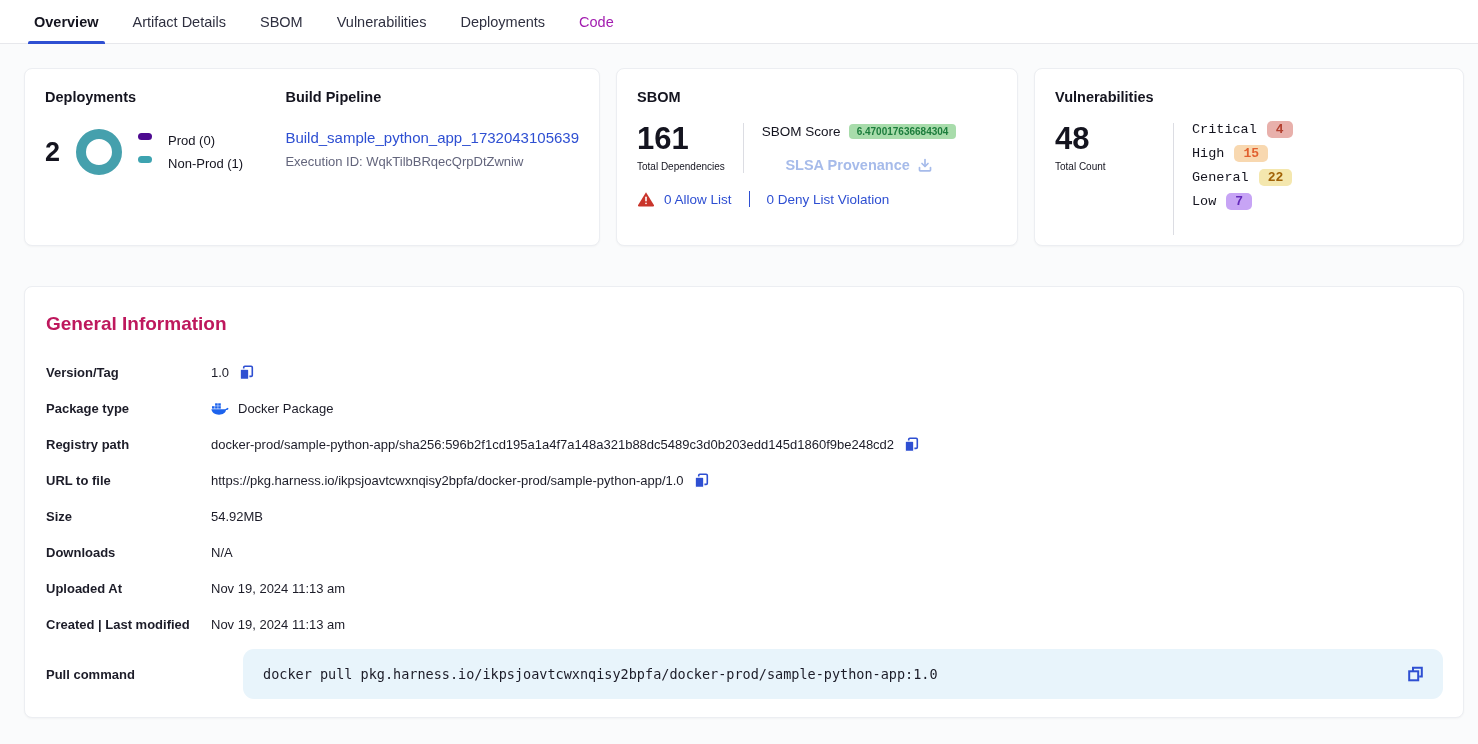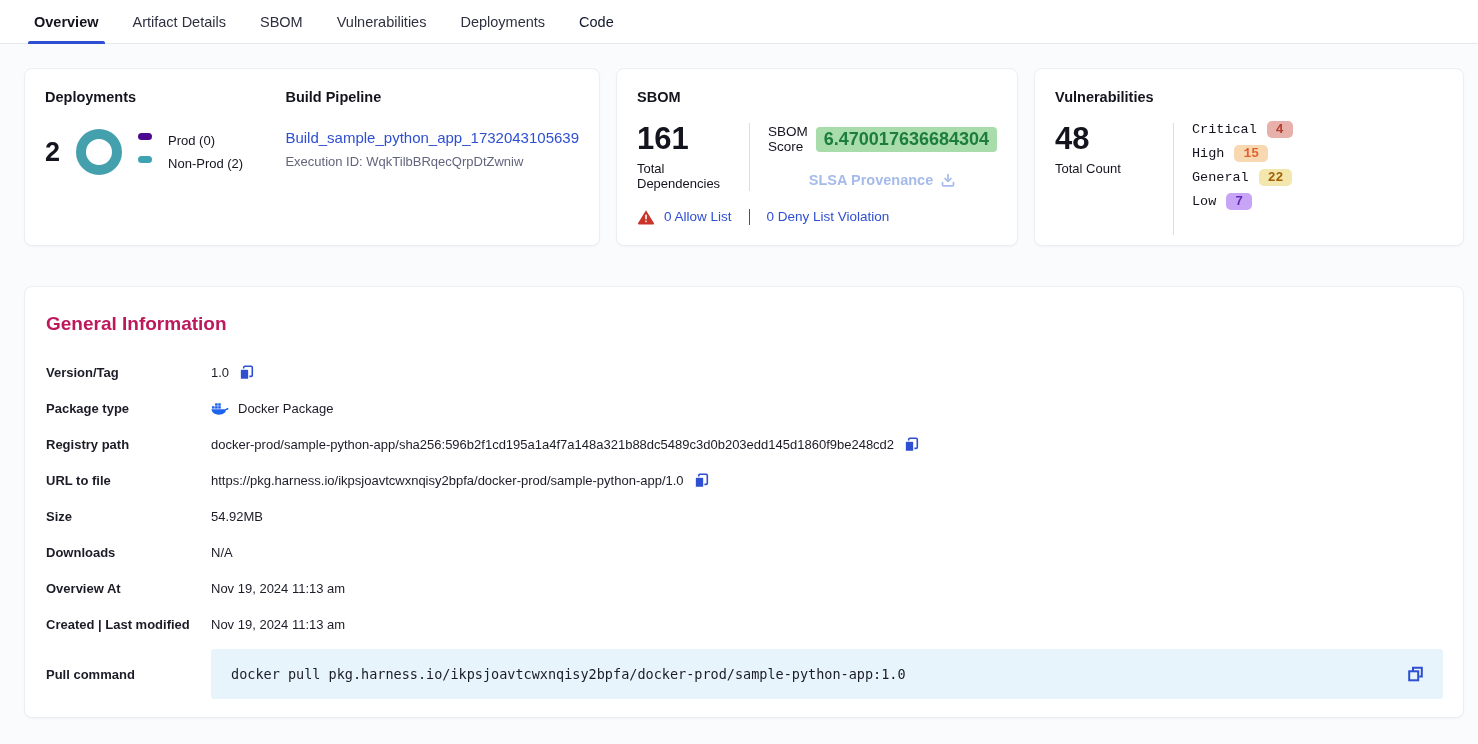--- a/index.html
+++ b/index.html
@@ -24,21 +24,21 @@
     display:flex; align-items:center;
     font-size:14.5px; color:#2f3040;
     cursor:pointer; position:relative;
     padding:0 2px;
   }
   .tab.active { font-weight:700; color:#14141f; }
   .tab.active::after {
     content:""; position:absolute; left:-4px; right:-4px; bottom:-1px;
     height:3px; background:#2e4fd2; border-radius:2px 2px 0 0;
   }
-  .tab.disabled { color:#0f172a; }
+  .tab.disabled { color:#a21caf; }
   
   .cards {
     display:flex; gap:16px;
     padding:24px 14px 0 24px;
   }
   .card {
     background:#fff;
     border:1px solid #eceef2;
     border-radius:8px;
     box-shadow:0 1px 2px rgba(40,41,61,0.04);
@@ -58,28 +58,28 @@
   .legend-item { display:flex; align-items:flex-start; gap:16px; font-size:13px; color:#14141f; }
   .legend-pill { width:14px; height:7px; border-radius:4px; }
   .pill-prod { background:#4d0a90; }
   .pill-nonprod { background:#3da3b0; }
   .bp-link { display:inline-block; margin-top:24px; font-size:15px; color:#2e4fd2; text-decoration:none; cursor:pointer; }
   .bp-exec { margin-top:7px; font-size:13px; color:#63657c; }
   
   .card-sbom { width:402px; }
   .sbom-mid { display:flex; align-items:stretch; margin-top:16px; }
   .big-num { font-size:31px; font-weight:700; color:#14141f; line-height:1.15; }
-  .num-label { font-size:13px; color:#14141f; margin-top:4px; }
+  .num-label { font-size:10px; color:#14141f; margin-top:4px; }
   .vdivider { width:1px; background:#dcdde3; margin:2px 18px 0 18px; }
   .sbom-right { display:flex; flex-direction:column; gap:18px; padding-top:3px; }
   .score-row { display:flex; align-items:center; gap:8px; }
   .score-label { font-size:13.5px; color:#14141f; }
   .score-badge {
     background:#a8dcab; color:#1c7d3c;
-    font-size:18px; font-weight:600;
+    font-size:10px; font-weight:600;
     padding:2px 8px; border-radius:4px;
   }
   .slsa-row { display:flex; align-items:center; justify-content:center; gap:7px;
     color:#a6bbea; font-size:14.5px; font-weight:600; cursor:default; }
   .sbom-bottom { display:flex; align-items:center; gap:9px; margin-top:18px; font-size:13.5px; }
   .sbom-bottom a { color:#2e4fd2; text-decoration:none; cursor:pointer; }
   .blue-sep { color:#2e4fd2; width:1px; background:#2e4fd2; height:16px; margin:0 8px; }
   
   .card-vuln { width:430px; }
   .vuln-mid { display:flex; align-items:flex-start; margin-top:16px; }
@@ -100,24 +100,24 @@
     padding:26px 20px 18px 21px;
   }
   .geninfo h2 { font-size:19px; font-weight:700; color:#be185d; margin-bottom:26px; }
   .info-row { display:flex; align-items:center; min-height:23px; margin-bottom:13px; }
   .info-label { width:165px; flex:0 0 165px; font-size:13px; font-weight:700; color:#1c1c28; }
   .info-value { font-size:13px; color:#1c1c28; display:flex; align-items:center; gap:9px; }
   .copy-btn { display:inline-flex; cursor:pointer; }
   .pull-row { display:flex; align-items:center; margin-top:10px; }
   .pull-box {
     flex:1; position:relative;
-    background:#e8f4fb; border-radius:3px;
+    background:#e8f4fb; border-radius:11px;
     padding:17px 56px 17px 20px;
     font-family:"DejaVu Sans Mono","Liberation Mono",monospace;
-    font-size:13.5px; color:#1c1c28;
+    font-size:13.5px; color:#1c1c28;margin-left:32px;
   }
   .pull-copy { position:absolute; right:18px; top:50%; transform:translateY(-50%); cursor:pointer; display:flex; }
   svg { display:block; }
 </style>
 </head>
 <body>
 
 <div class="tabbar">
   <div class="tab active">
       <span>Overview</span>
@@ -147,21 +147,21 @@
       <div class="dep-row">
         <div class="dep-total">2</div>
         <div class="donut"></div>
         <div class="legend">
           <div class="legend-item">
             <span class="legend-pill pill-prod"></span>
             <span>Prod (0)</span>
           </div>
           <div class="legend-item">
             <span class="legend-pill pill-nonprod"></span>
-            <span>Non-Prod (2)</span>
+            <span>Non-Prod (1)</span>
           </div>
         </div>
       </div>
     </div>
     <div class="col">
       <h3>Build Pipeline</h3>
       <a class="bp-link">Build_sample_python_app_1732043105639</a>
       <div class="bp-exec">Execution ID: WqkTilbBRqecQrpDtZwniw</div>
     </div>
   </div>
@@ -303,21 +303,21 @@
   </div>
 
   <div class="info-row">
     <div class="info-label">Downloads</div>
     <div class="info-value">
         <span>N/A</span>
       </div>
   </div>
 
   <div class="info-row">
-    <div class="info-label">Overview At</div>
+    <div class="info-label">Uploaded At</div>
     <div class="info-value">
         <span>Nov 19, 2024 11:13 am</span>
       </div>
   </div>
 
   <div class="info-row">
     <div class="info-label">Created | Last modified</div>
     <div class="info-value">
         <span>Nov 19, 2024 11:13 am</span>
       </div>

